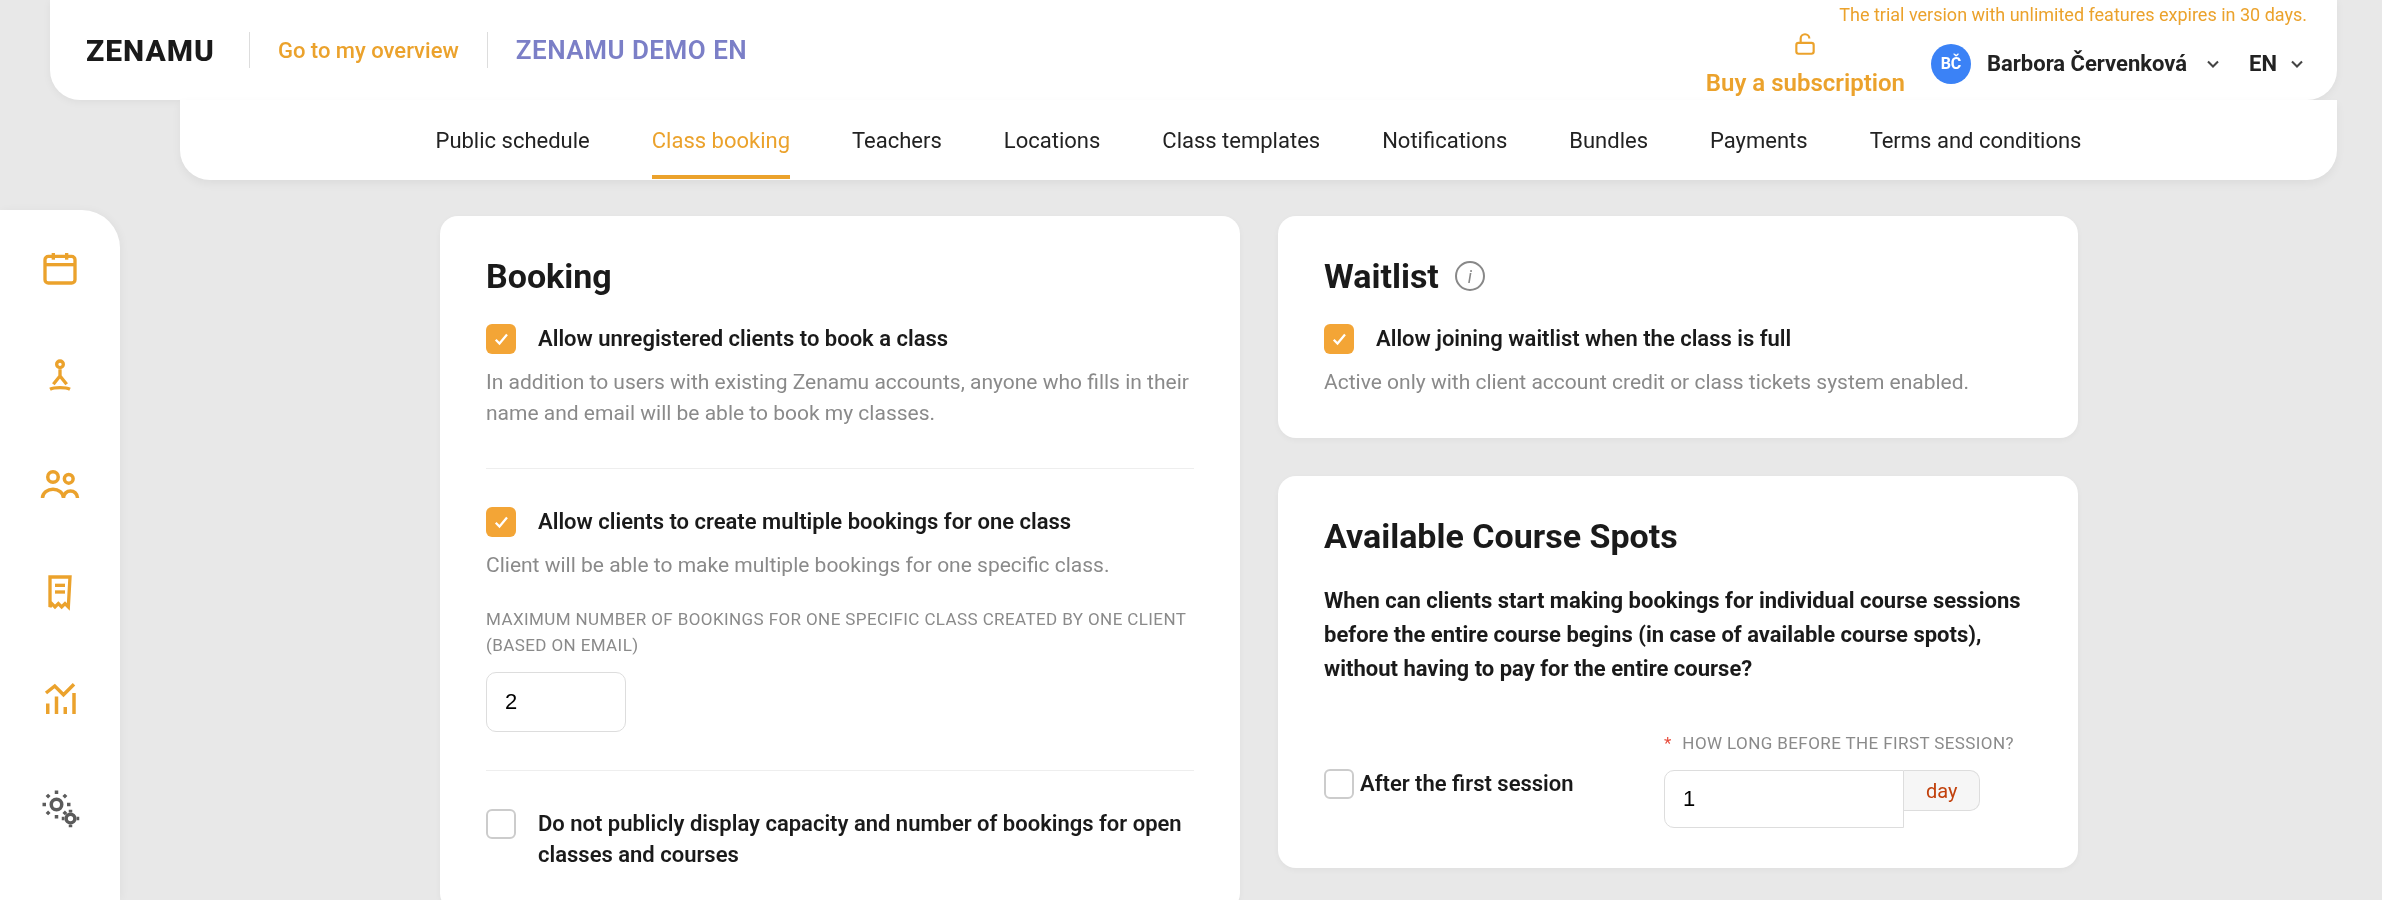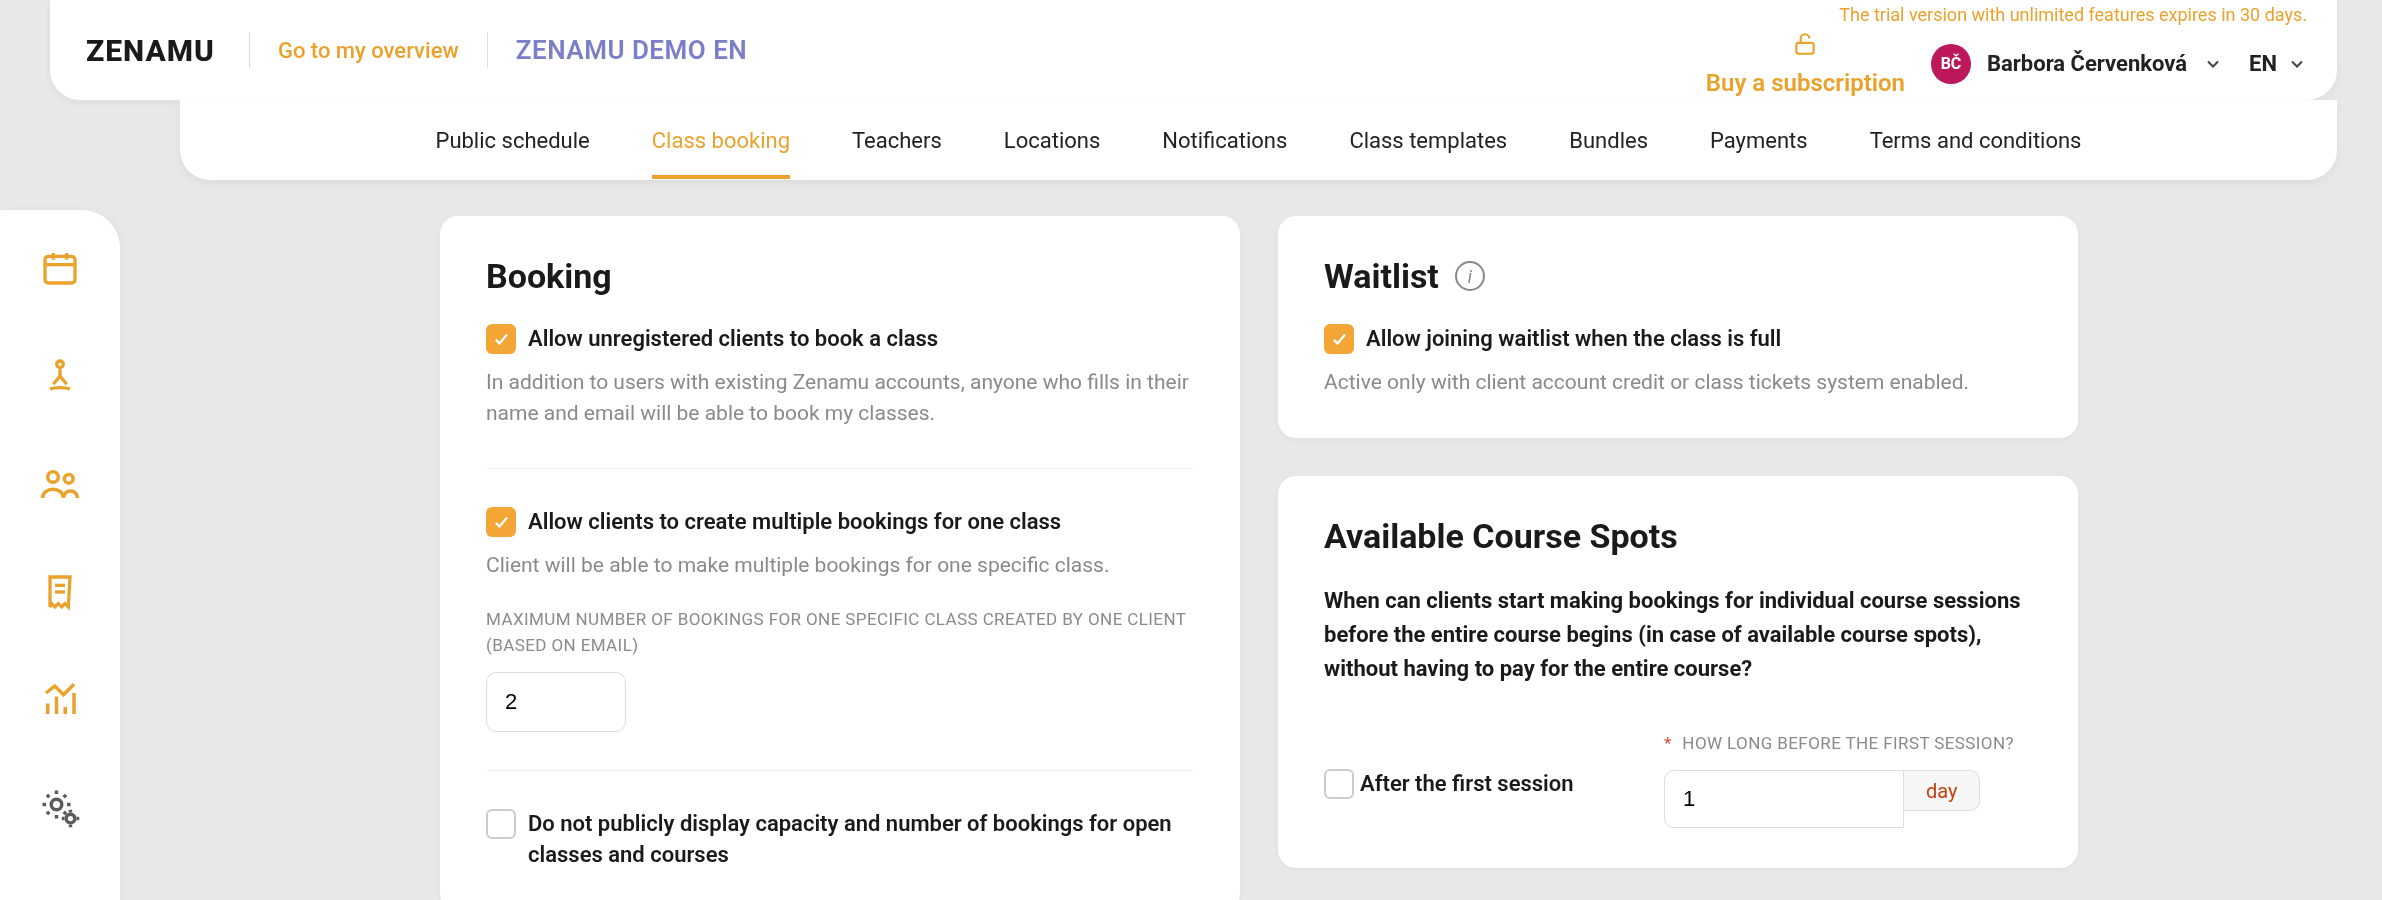--- a/index.html
+++ b/index.html
@@ -43,21 +43,21 @@
 .topbar .divider {
   width:1px; height:36px; background:#ddd; margin: 0 28px;
 }
 .overview-link { color:#eba22c; font-size: 22px; font-weight: 500; }
 .demo-title { color:#7b7fc7; font-size: 26px; font-weight: 600; letter-spacing: .5px; }
 .topbar .right { margin-left:auto; display:flex; flex-direction:column; align-items:flex-end; gap:6px; }
 .trial-msg { color:#eba22c; font-size: 18px; }
 .right-row { display:flex; align-items:center; gap:26px; }
 .buy { display:flex; align-items:center; gap:12px; color:#eba22c; font-size:24px; font-weight:600;flex-direction:column; }
 .buy svg { stroke:#eba22c; }
-.avatar-badge { width:40px; height:40px; border-radius:50%; background:#be185d; color:#fff;
+.avatar-badge { width:40px; height:40px; border-radius:50%; background:#3b82f6; color:#fff;
   display:flex; align-items:center; justify-content:center; font-weight:700; font-size:16px; }
 .user-btn { display:flex; align-items:center; gap:16px; font-size:22px; font-weight:700; color:#222; }
 .lang-btn { display:flex; align-items:center; gap:10px; font-size:22px; font-weight:700; color:#222; }
 .chev { stroke:#444; }
 
 
 .subnav {
   position:absolute;
   left: 180px; right: 45px; top: 100px;
   height: 80px;
@@ -103,21 +103,21 @@
   border-radius:18px;
   padding: 40px 46px;
   box-shadow: 0 2px 6px rgba(0,0,0,.04);
 }
 .card.booking { width: 800px; }
 .card.small { width: 800px; }
 
 h2 { font-size: 34px; font-weight:700; margin-bottom: 28px; display:flex; align-items:center; gap:16px; }
 .info-icon { width:30px; height:30px; border:2px solid #888; border-radius:50%; display:inline-flex; align-items:center; justify-content:center; font-size:18px; color:#888; font-weight:400; font-style: italic; }
 
-.check-row { display:flex; align-items:flex-start; gap:12px; }
+.check-row { display:flex; align-items:flex-start; gap:22px; }
 .check-row + .desc { margin-top:12px; }
 .checkbox {
   width:30px; height:30px; border-radius:6px; background:#f3a536;
   display:flex; align-items:center; justify-content:center; flex-shrink:0;
 }
 .checkbox.empty { background:#fff; border:2px solid #ccc; }
 .checkbox svg { stroke:#fff; stroke-width:3; fill:none; }
 .check-label { font-size:22px; font-weight:600; color:#1a1a1a; line-height:1.4; }
 .desc { color:#8a8a8a; font-size:21px; line-height:1.5; }
 
@@ -170,22 +170,22 @@
       </div>
     </div>
   </div>
 </div>
 
 <div class="subnav">
   <a>Public schedule</a>
   <a class="active">Class booking</a>
   <a>Teachers</a>
   <a>Locations</a>
+  <a>Class templates</a>
   <a>Notifications</a>
-  <a>Class templates</a>
   <a>Bundles</a>
   <a>Payments</a>
   <a>Terms and conditions</a>
 </div>
 
 <div class="rail">
   <div class="iconbtn">
     <svg width="40" height="40" viewBox="0 0 24 24">
         <rect x="3" y="5" width="18" height="16" rx="2"></rect>
         <line x1="3" y1="10" x2="21" y2="10"></line>

